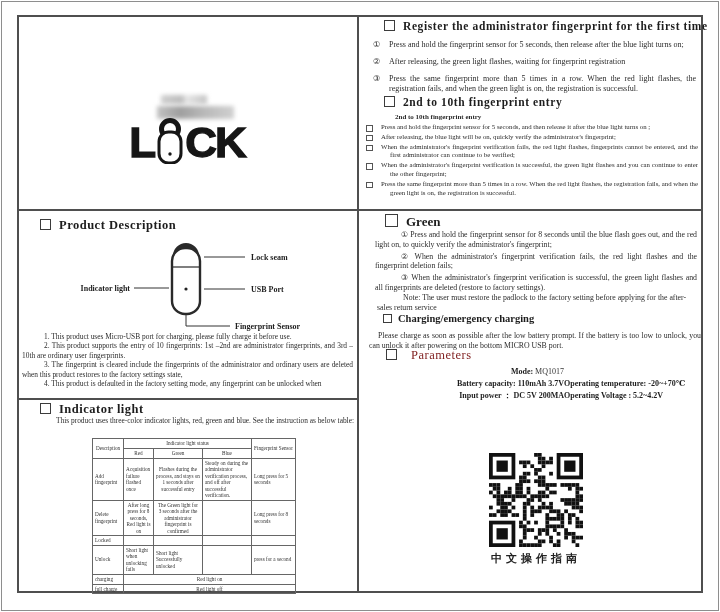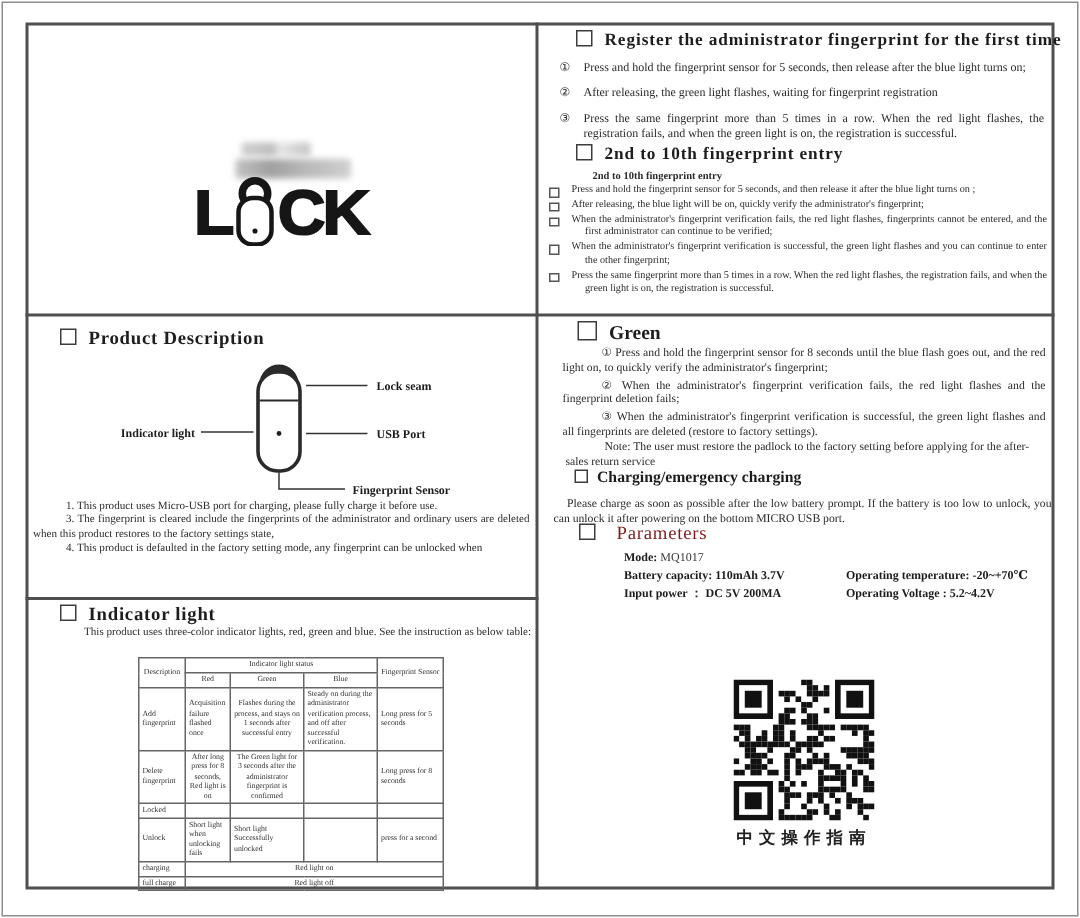--- a/index.html
+++ b/index.html
@@ -50,21 +50,21 @@
   #itable .lc{text-align:left;}
   #itable .cc{text-align:center;}
 
   
   .reset-list{left:375px;top:230px;width:322px;font-size:7.8px;line-height:1.22;}
   .reset-list p{margin:0 0 2.5px 0;text-indent:26px;text-align:justify;}
   .note-p{left:377px;top:293px;width:320px;font-size:7.8px;line-height:1.25;margin:0;text-indent:26px;}
   .chg-body{left:369px;top:331px;width:332px;font-size:7.8px;line-height:1.25;margin:0;text-indent:9px;text-align:justify;}
   .params{left:416px;top:366px;font-size:8px;line-height:1.5;font-weight:bold;color:#1d1d1d;}
   .params .row{display:flex;}
-  .params .lcol{width:148px;}
+  .params .lcol{width:148px;text-align:right;}
   .pval-n{font-weight:normal;color:#333;}
   .qr-caption{width:160px;text-align:center;font-size:11px;font-weight:bold;letter-spacing:4px;color:#222;
               font-family:"Liberation Serif","DejaVu Serif",serif;}
 </style>
 </head>
 <body>
 
 <div id="canvas">
   <div class="outer-edge"></div>
   <div class="frame"></div>
@@ -116,20 +116,21 @@
     <text class="diagram-label" x="174" y="20">Lock seam</text>
     <line x1="57" y1="48" x2="92" y2="48" stroke="#333" stroke-width="1"></line>
     <text class="diagram-label" text-anchor="end" x="53" y="51">Indicator light</text>
     <line x1="127" y1="49" x2="168" y2="49" stroke="#333" stroke-width="1"></line>
     <text class="diagram-label" x="174" y="52">USB Port</text>
     <polyline points="109,75 109,86 153,86" fill="none" stroke="#333" stroke-width="1"></polyline>
     <text class="diagram-label" x="158" y="89">Fingerprint Sensor</text>
   </svg>
   <div class="abs notes">
     <p>1. This product uses Micro-USB port for charging, please fully charge it before use.</p>
+    <p>2. This product supports the entry of 10 fingerprints: 1st –2nd are administrator fingerprints, and 3rd –10th are ordinary user fingerprints.</p>
     <p>3. The fingerprint is cleared include the fingerprints of the administrator and ordinary users are deleted when this product restores to the factory settings state,</p>
     <p>4. This product is defaulted in the factory setting mode, any fingerprint can be unlocked when</p>
   </div>
 
   <div class="abs" style="left:40px;top:402px;font-size:12.5px;font-weight:bold;letter-spacing:0.5px;color:#1d1d1d;">
     <span class="cb"></span><span>Indicator light</span>
   </div>
   <p class="abs intro">This product uses three-color indicator lights, red, green and blue. See the instruction as below table:</p>
   <table id="itable">
     <colgroup>

